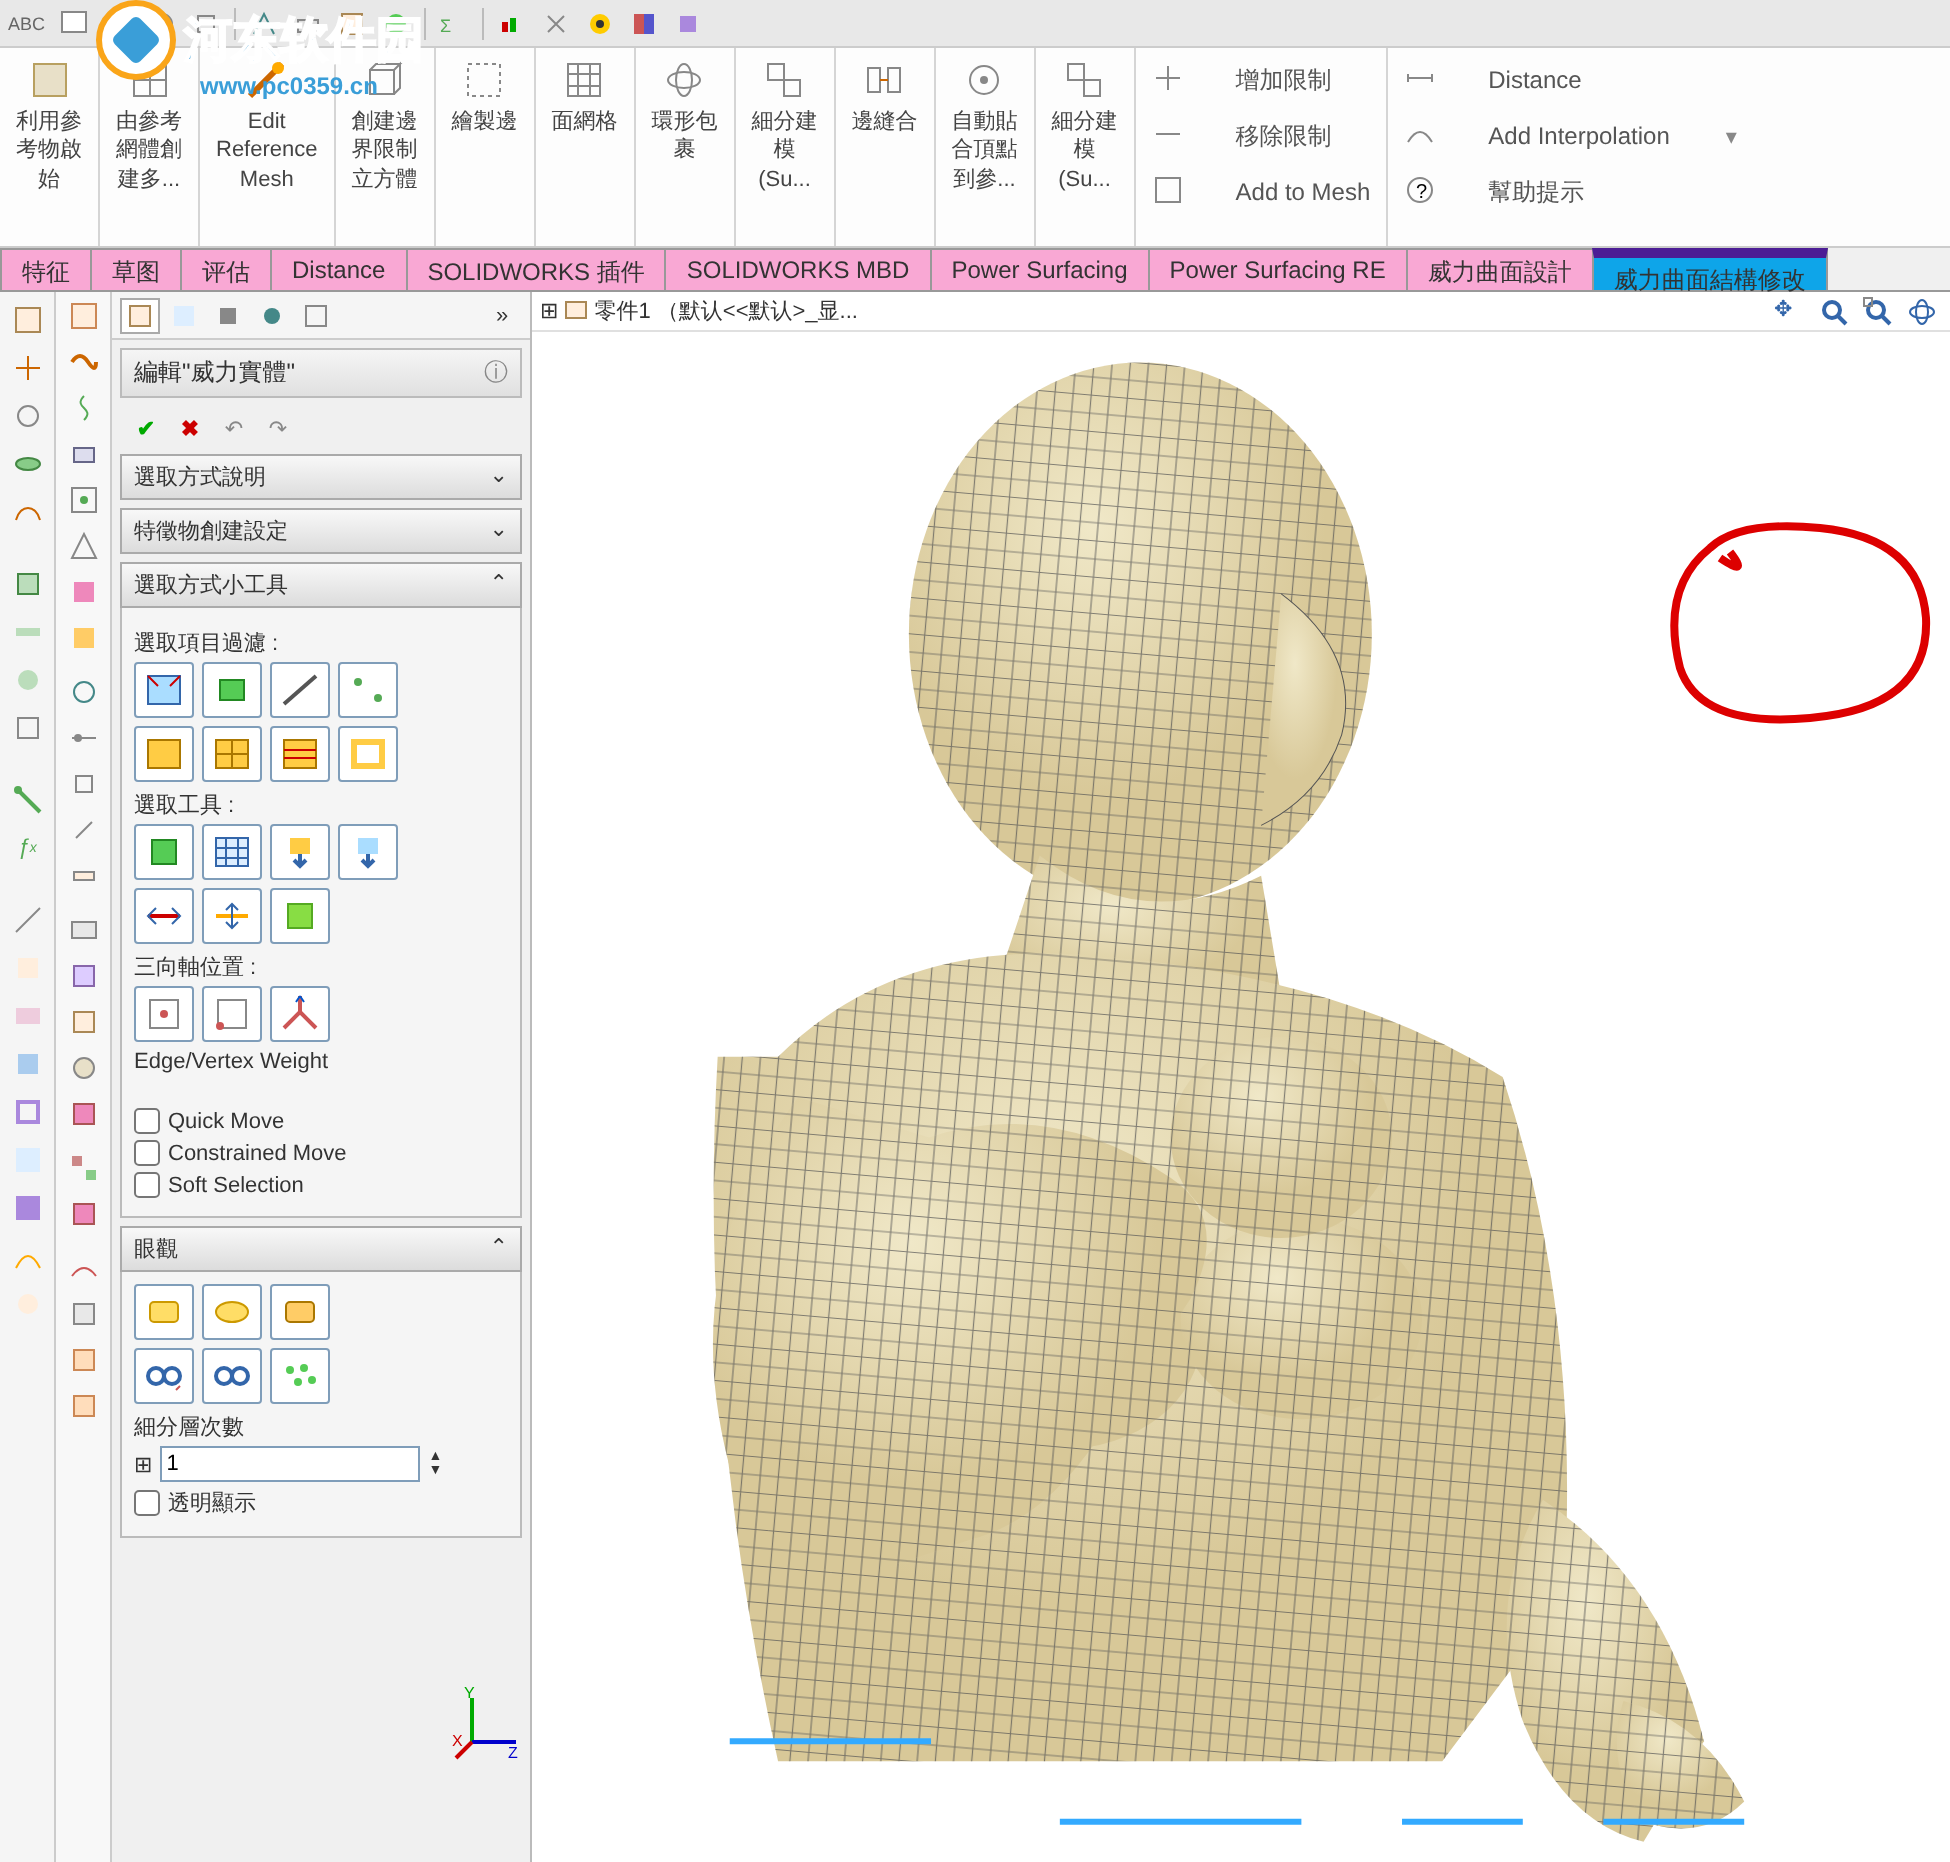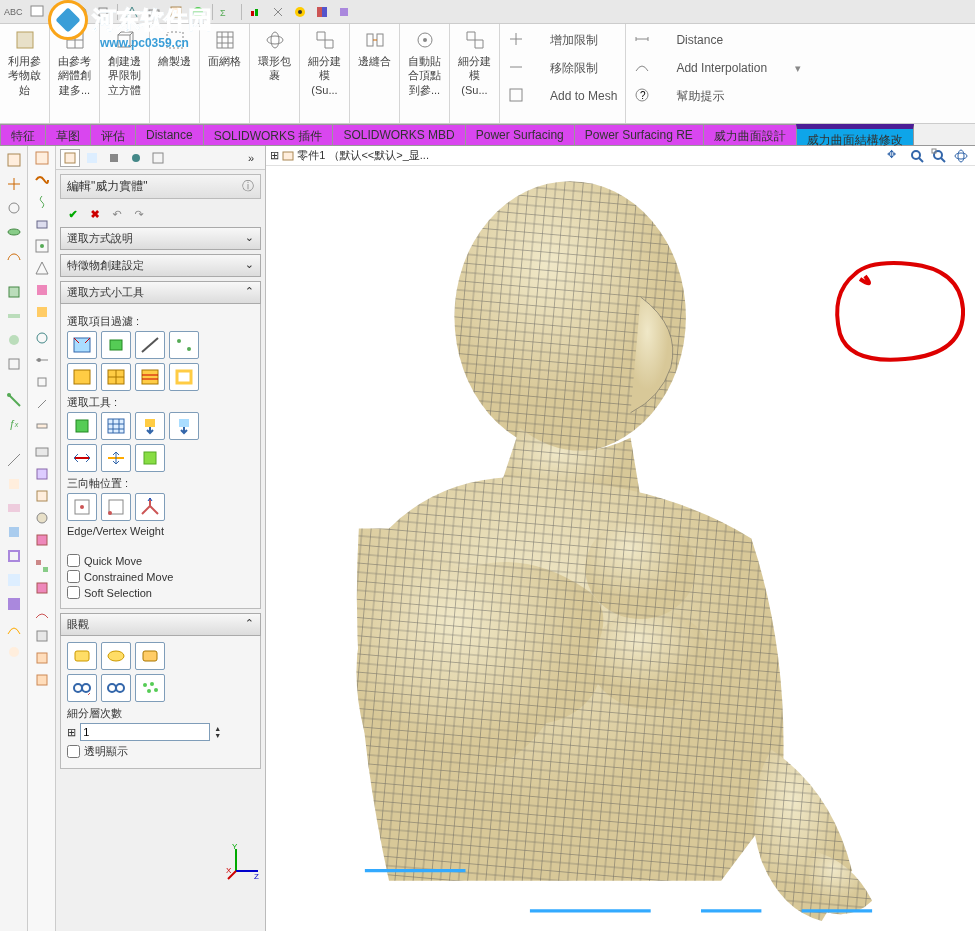--- a/index.html
+++ b/index.html
@@ -18,21 +18,21 @@
 .ribbon { display: flex; background: #fdfdfd; border-bottom: 1px solid #ccc; height: 100px; }
 .ribbon-group { border-right: 1px solid #d5d5d5; padding: 4px 8px; display: flex; flex-direction: column; align-items: center; justify-content: flex-start; min-width: 48px; }
 .ribbon-icon { width: 24px; height: 24px; margin-bottom: 2px; display: inline-flex; align-items: center; justify-content: center; }
 .ribbon-label { font-size: 11px; color: #444; text-align: center; line-height: 1.3; }
 .ribbon-right { display: flex; flex-direction: column; padding: 4px 8px; gap: 4px; }
 .ribbon-right-row { display: flex; align-items: center; gap: 24px; height: 24px; }
 .ribbon-row-icon { width: 18px; height: 18px; }
 .ribbon-right-text { font-size: 12px; color: #555; }
 
 .tabs-bar { display: flex; height: 22px; background: #f0f0f0; border-bottom: 1px solid #999; }
-.tab { padding: 3px 10px; border: 1px solid #999; border-bottom: none; background: #d946ef; margin-right: -1px; font-size: 12px; cursor: pointer; white-space: nowrap; }
+.tab { padding: 3px 10px; border: 1px solid #999; border-bottom: none; background: #f9a8d4; margin-right: -1px; font-size: 12px; cursor: pointer; white-space: nowrap; }
 .tab.active { background: #0ea5e9; border-top: 5px solid #4c1d95; }
 
 .main-area { display: flex; height: calc(931px - 24px - 100px - 22px); }
 
 .left-toolbar { width: 28px; background: #f5f5f5; border-right: 1px solid #ccc; display: flex; flex-direction: column; align-items: center; padding-top: 4px; gap: 4px; }
 .left-toolbar .tool-btn { width: 20px; height: 20px; cursor: pointer; display: flex; align-items: center; justify-content: center; }
 .left-toolbar .sep { height: 8px; }
 
 .left-toolbar2 { width: 28px; background: #f8f8f8; border-right: 1px solid #ccc; display: flex; flex-direction: column; align-items: center; padding-top: 4px; gap: 4px; }
 
@@ -172,20 +172,29 @@
       </span>
       <span class="ribbon-label">利用參<br>考物啟<br>始</span>
     </div>
   <div class="ribbon-group">
       <span class="ribbon-icon">
         <svg width="24" height="24">
           <path d="M4 4h16v16H4z M4 12h16 M12 4v16" fill="none" stroke="#888"></path>
         </svg>
       </span>
       <span class="ribbon-label">由參考<br>網體創<br>建多...</span>
+    </div>
+  <div class="ribbon-group">
+      <span class="ribbon-icon">
+        <svg width="24" height="24">
+          <path d="M4 20 L20 4" stroke="#c60" stroke-width="3"></path>
+          <circle cx="18" cy="6" r="3" fill="#fa0"></circle>
+        </svg>
+      </span>
+      <span class="ribbon-label">Edit<br>Reference<br>Mesh</span>
     </div>
   <div class="ribbon-group">
       <span class="ribbon-icon">
         <svg width="24" height="24">
           <rect x="5" y="7" width="12" height="12" fill="none" stroke="#888"></rect>
           <path d="M5 7l3-3h12l-3 3M17 7l3-3v12l-3 3" fill="none" stroke="#888"></path>
         </svg>
       </span>
       <span class="ribbon-label">創建邊<br>界限制<br>立方體</span>
     </div>

